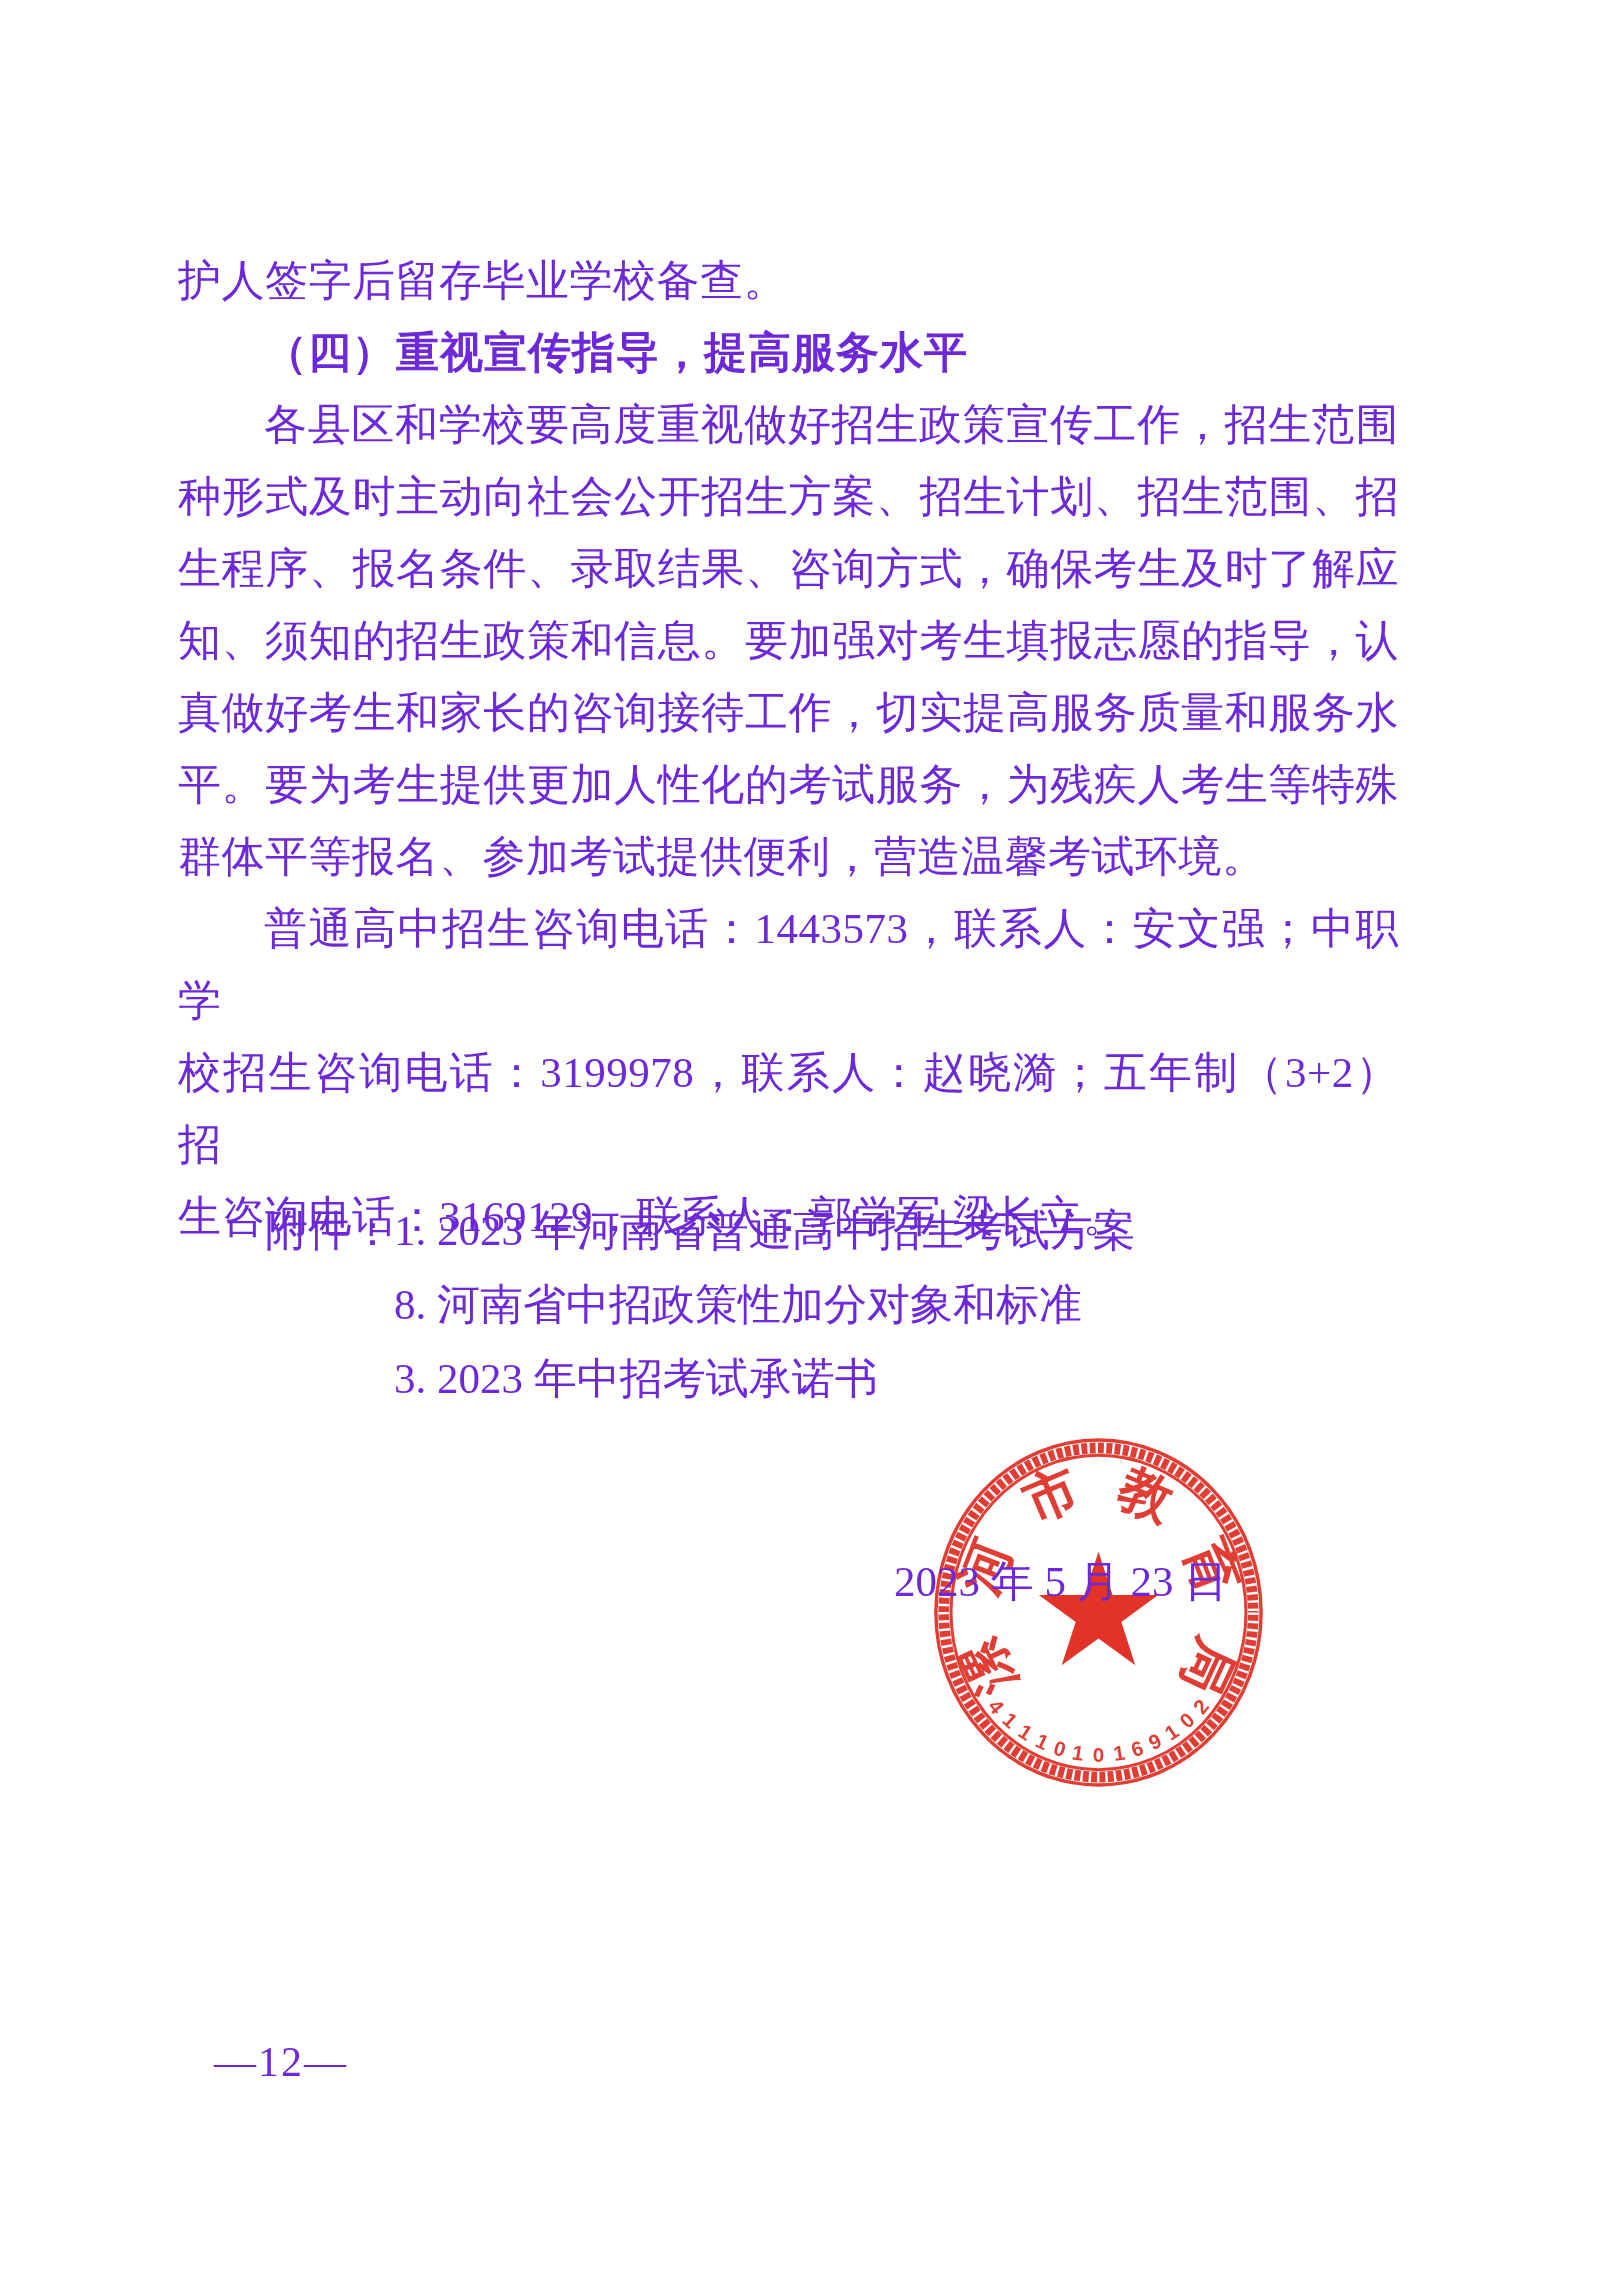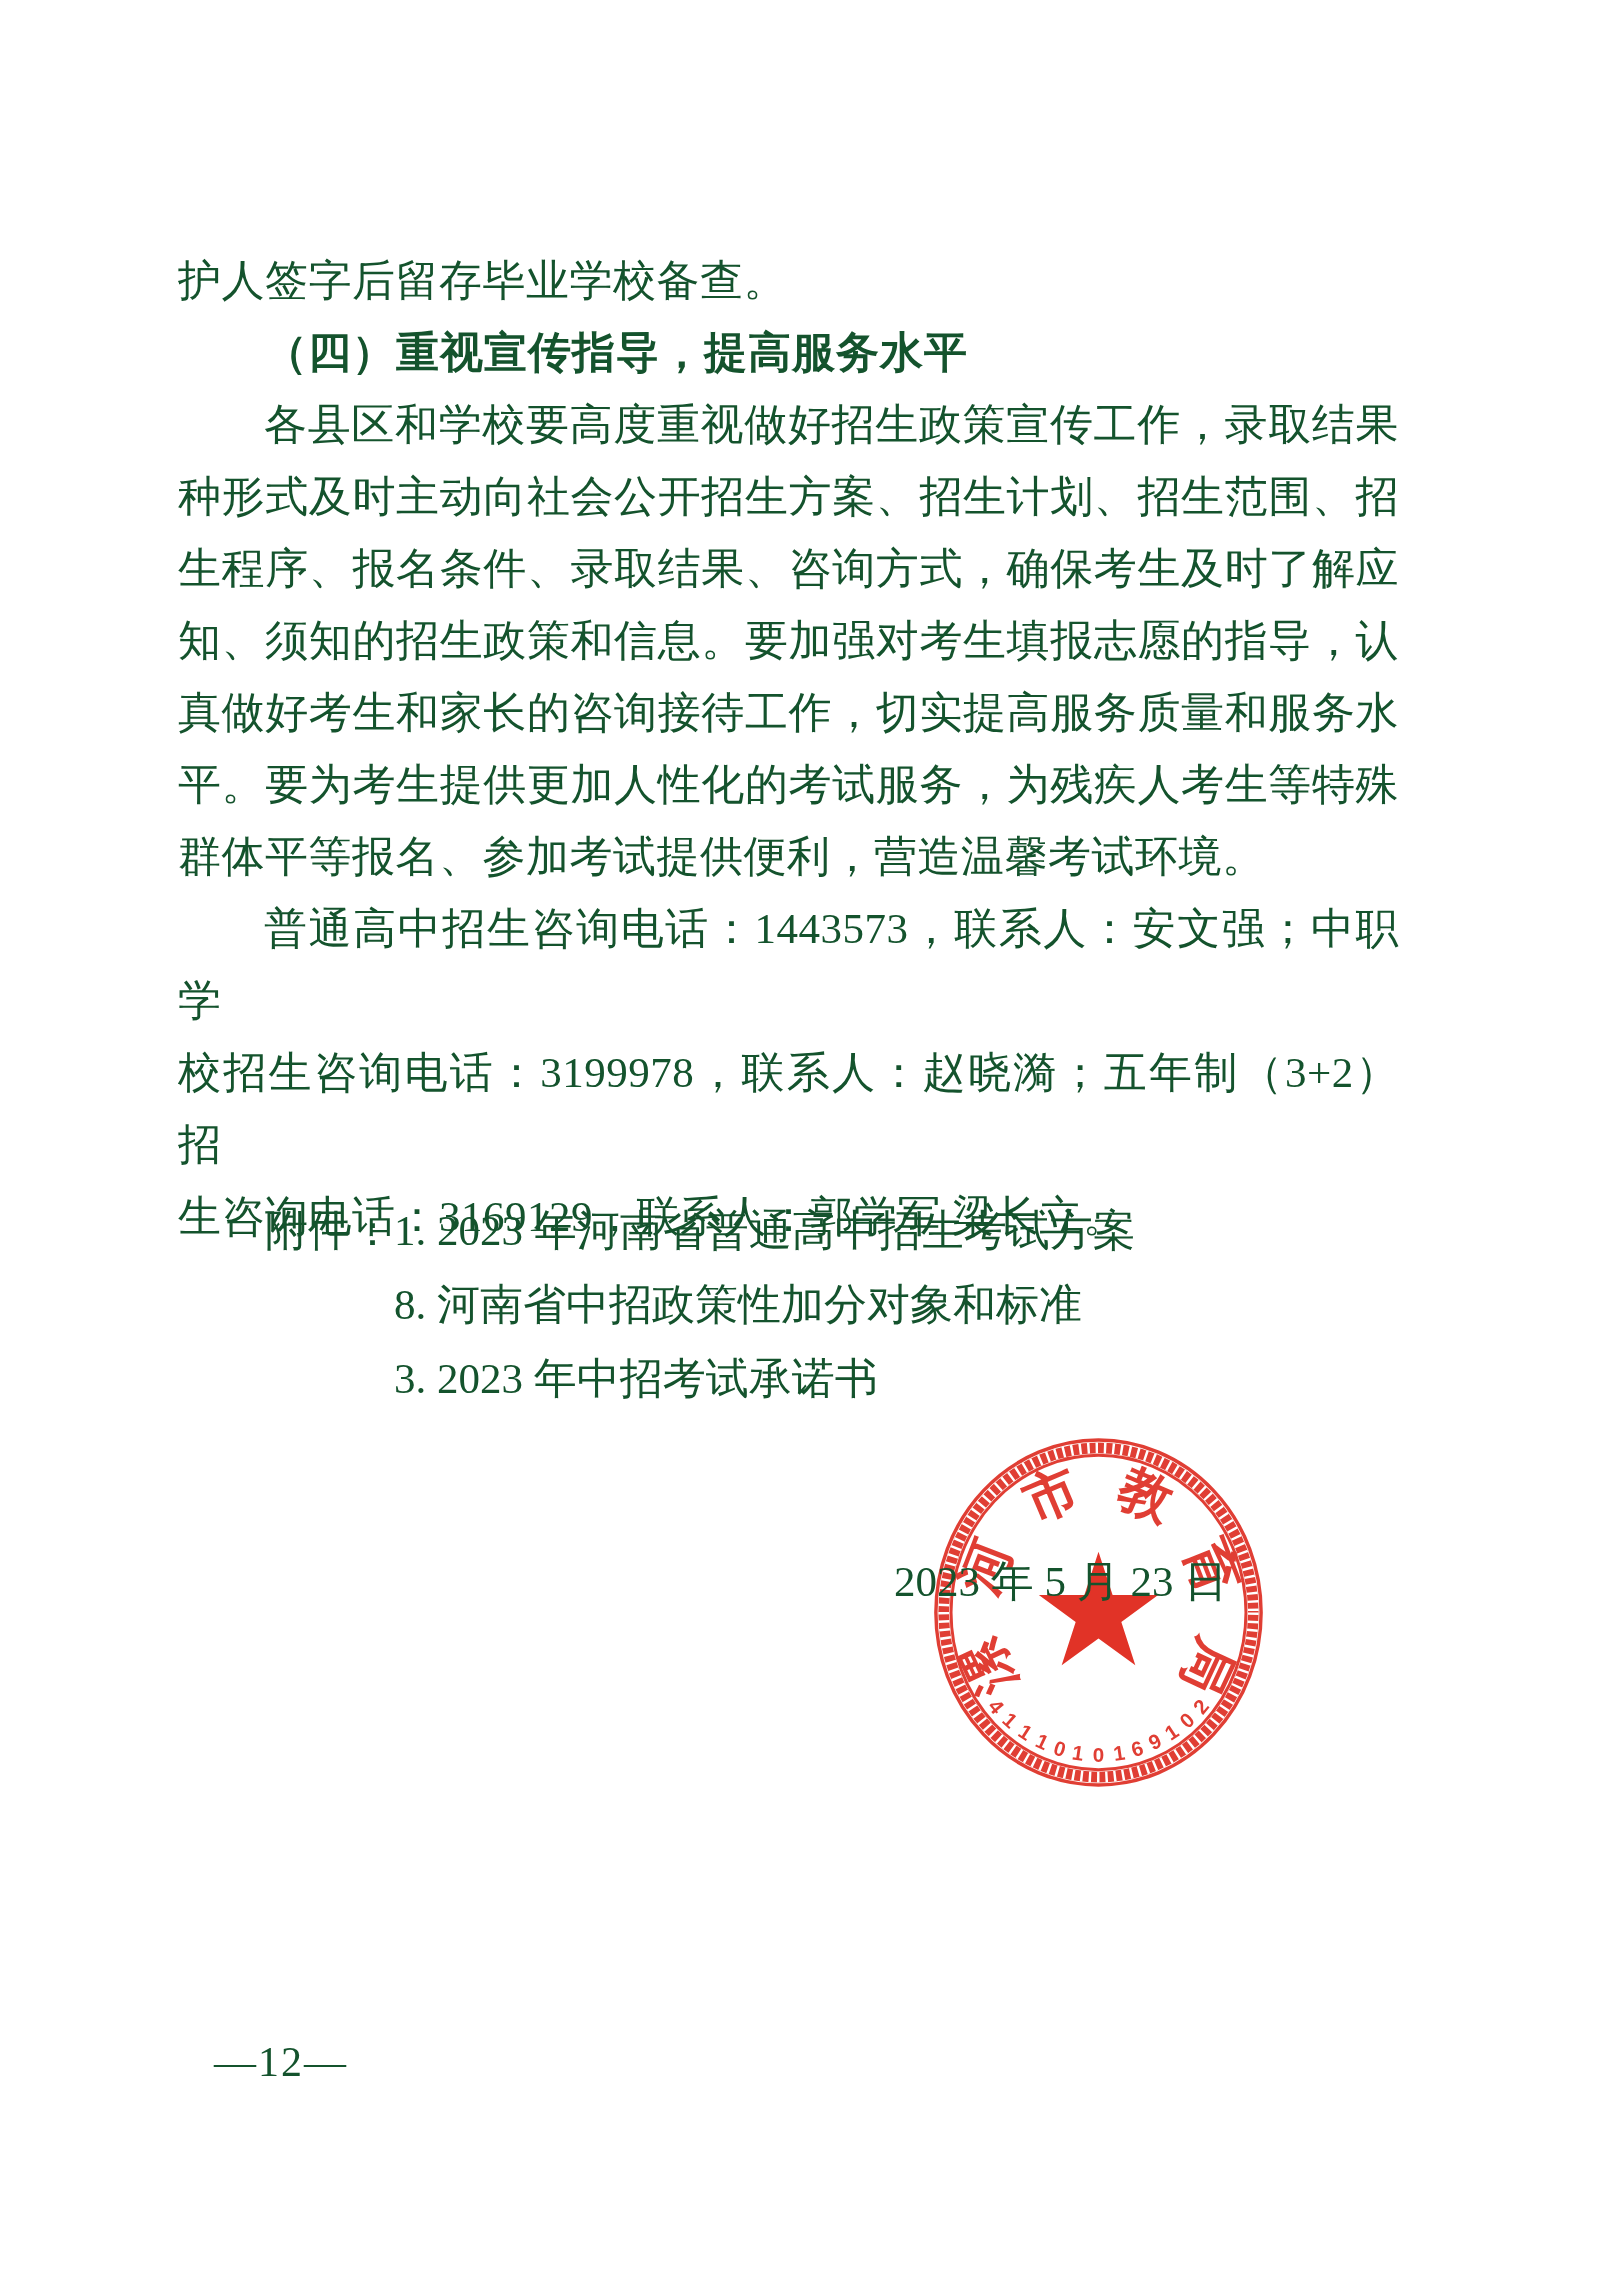--- a/index.html
+++ b/index.html
@@ -1,21 +1,21 @@
 <!DOCTYPE html>
 <html><head>
 <meta charset="utf-8">
 <style>
   html,body { margin:0; padding:0; background:#ffffff; }
   .page {
     position:relative;
     width:1621px; height:2293px;
     background:#ffffff;
     font-family:"Liberation Serif","DejaVu Serif",serif;
-    color:#14532d;
+    color:#6d28d9;
     overflow:hidden;
     text-decoration:underline;
   }
   .textblock {
     position:absolute;
     left:178px; top:245px; width:1221px;
     font-size:43px; line-height:72px;
     letter-spacing:0.5px;
   }
   .ln { display:block; }
@@ -51,21 +51,21 @@
   .seal text { font-family:"Liberation Sans","DejaVu Sans",sans-serif; font-weight:bold; }
 </style>
 </head>
 <body>
 
 <div class="page">
 
   <div class="textblock">
     <span class="ln">护人签字后留存毕业学校备查。</span>
     <span class="ln heading indent">（四）重视宣传指导，提高服务水平</span>
-    <span class="ln just indent">各县区和学校要高度重视做好招生政策宣传工作，录取结果</span>
+    <span class="ln just indent">各县区和学校要高度重视做好招生政策宣传工作，招生范围</span>
     <span class="ln just">种形式及时主动向社会公开招生方案、招生计划、招生范围、招</span>
     <span class="ln just">生程序、报名条件、录取结果、咨询方式，确保考生及时了解应</span>
     <span class="ln just">知、须知的招生政策和信息。要加强对考生填报志愿的指导，认</span>
     <span class="ln just">真做好考生和家长的咨询接待工作，切实提高服务质量和服务水</span>
     <span class="ln just">平。要为考生提供更加人性化的考试服务，为残疾人考生等特殊</span>
     <span class="ln">群体平等报名、参加考试提供便利，营造温馨考试环境。</span>
     <span class="ln just indent">普通高中招生咨询电话：1443573，联系人：安文强；中职学</span>
     <span class="ln just">校招生咨询电话：3199978，联系人：赵晓漪；五年制（3+2）招</span>
     <span class="ln">生咨询电话：3169129，联系人：郭学军 梁长立。</span>
   </div>

